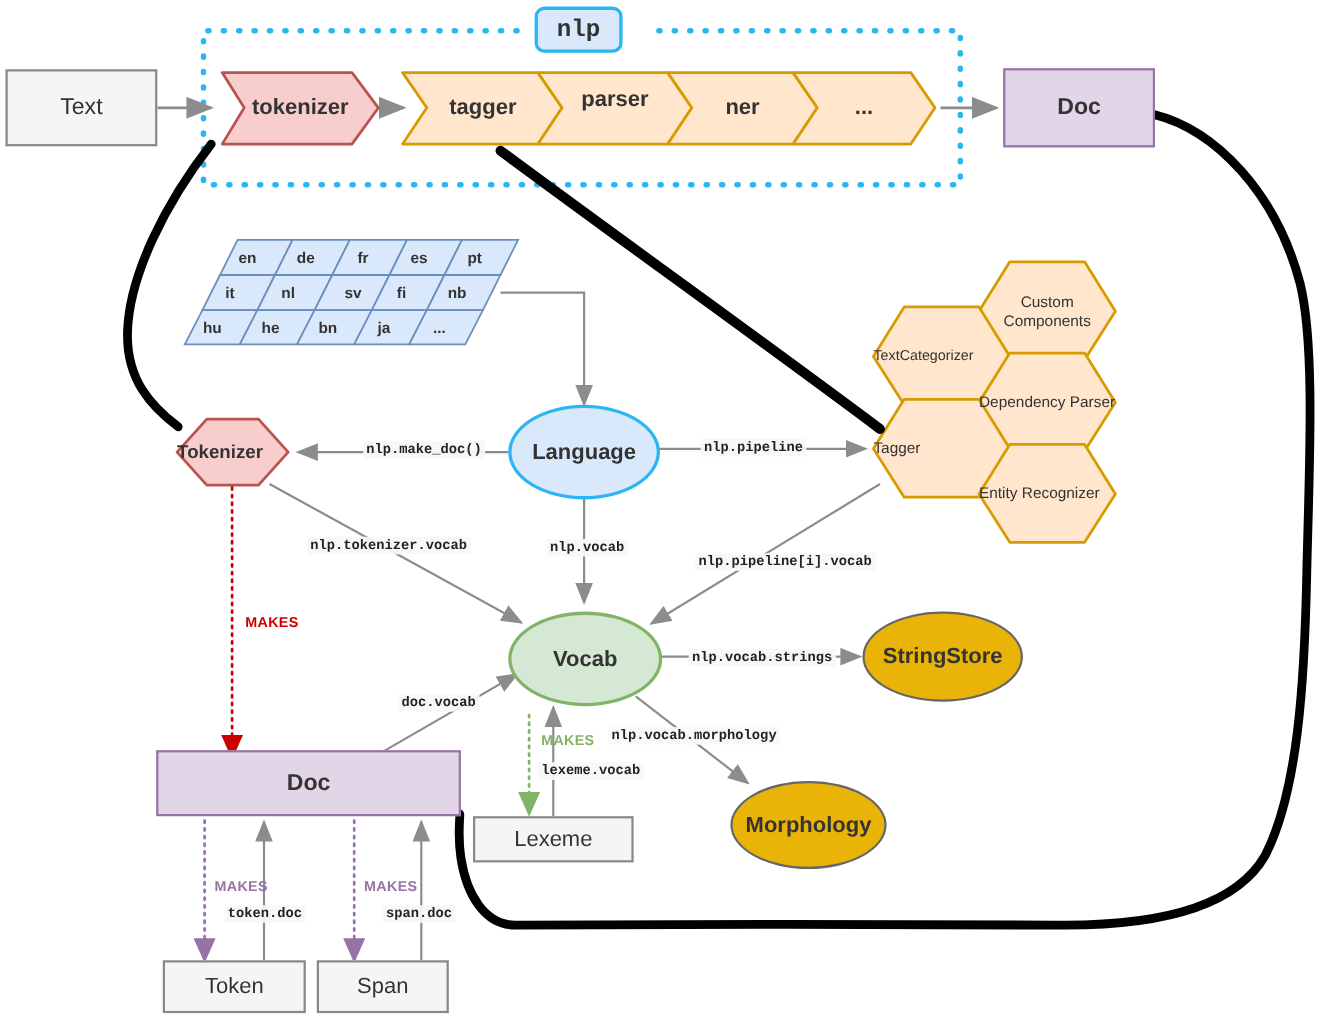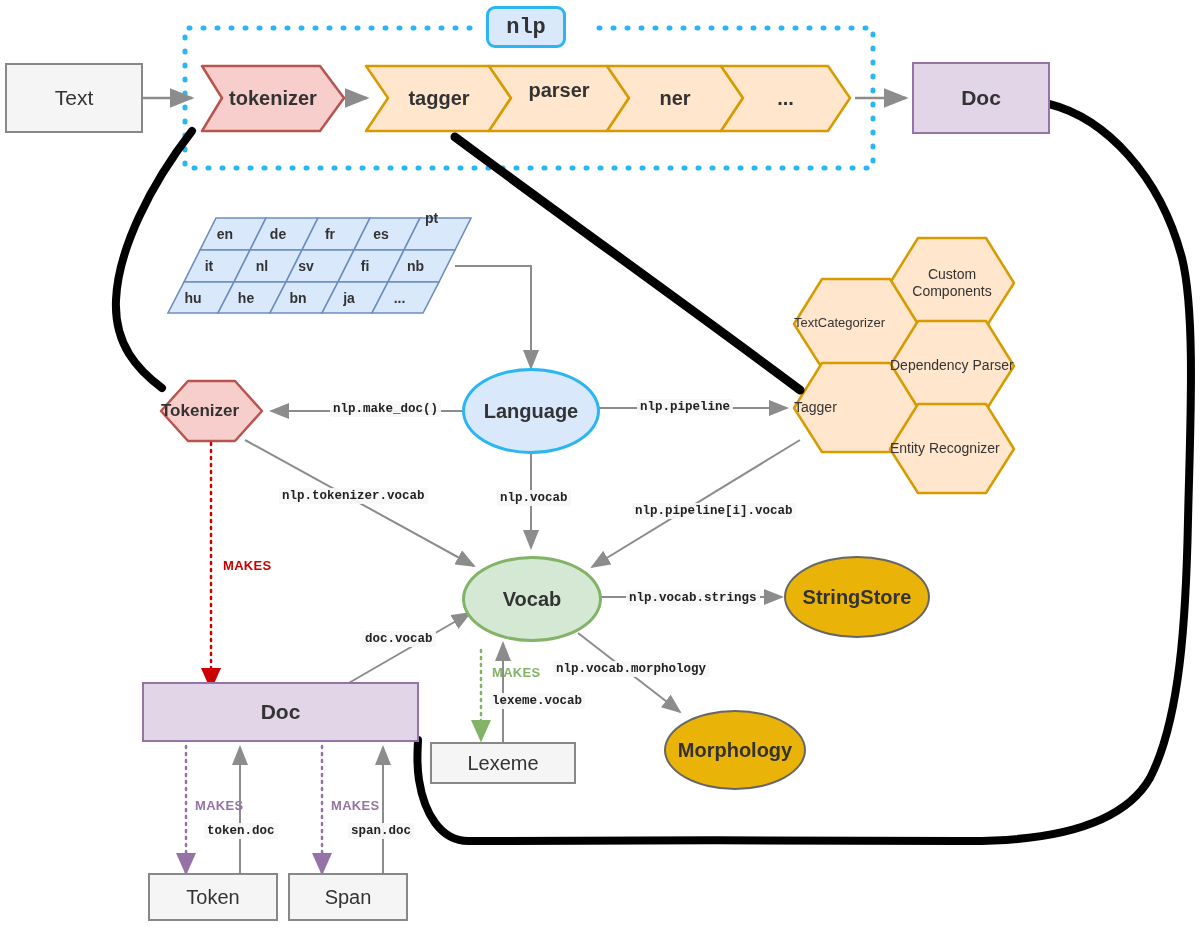--- a/index.html
+++ b/index.html
@@ -176,31 +176,31 @@
     </div>
   <div class="gridcell" style="left:252px;top:218px;width:52px;height:32px;">
       <span>de</span>
     </div>
   <div class="gridcell" style="left:304px;top:218px;width:52px;height:32px;">
       <span>fr</span>
     </div>
   <div class="gridcell" style="left:356px;top:218px;width:50px;height:32px;">
       <span>es</span>
     </div>
-  <div class="gridcell" style="left:406px;top:202px;width:51px;height:32px;">
+  <div class="gridcell" style="left:406px;top:218px;width:51px;height:32px;">
       <span>pt</span>
     </div>
 
   <div class="gridcell" style="left:184px;top:250px;width:50px;height:32px;">
       <span>it</span>
     </div>
   <div class="gridcell" style="left:236px;top:250px;width:52px;height:32px;">
       <span>nl</span>
     </div>
-  <div class="gridcell" style="left:280px;top:250px;width:52px;height:32px;">
+  <div class="gridcell" style="left:295px;top:250px;width:52px;height:32px;">
       <span>sv</span>
     </div>
   <div class="gridcell" style="left:340px;top:250px;width:50px;height:32px;">
       <span>fi</span>
     </div>
   <div class="gridcell" style="left:390px;top:250px;width:51px;height:32px;">
       <span>nb</span>
     </div>
 
   <div class="gridcell" style="left:168px;top:282px;width:50px;height:31px;">

